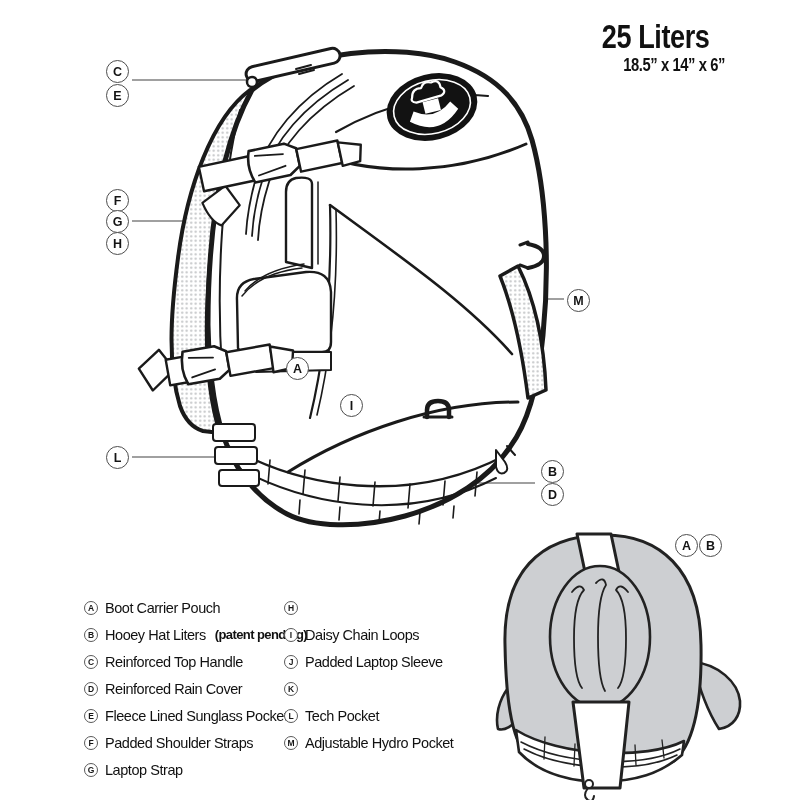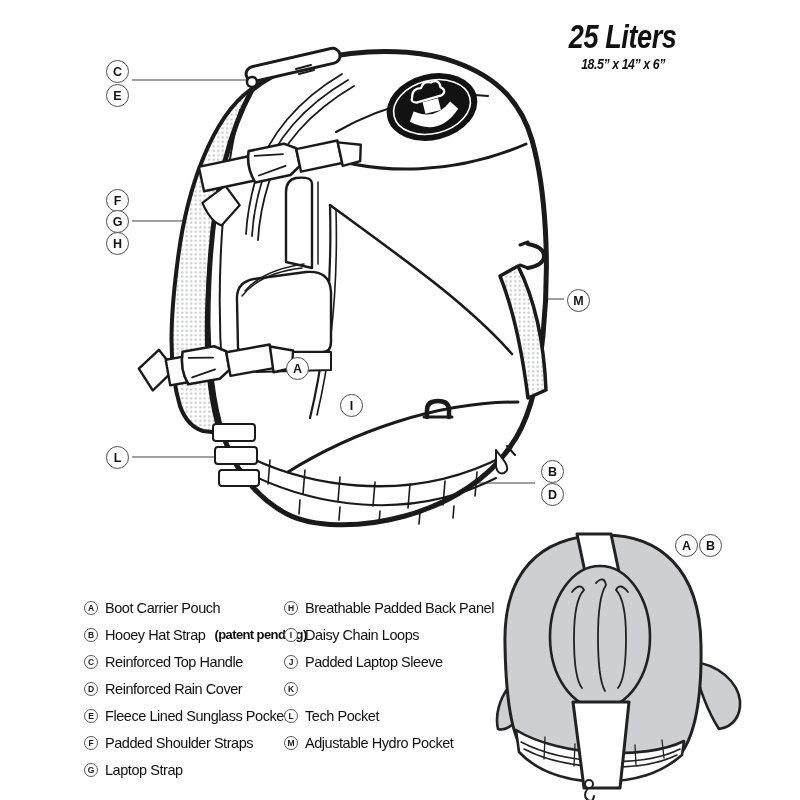--- a/index.html
+++ b/index.html
@@ -1,23 +1,23 @@
 <!DOCTYPE html>
 <html><head>
 <meta charset="utf-8">
 <style>
   html,body{margin:0;padding:0;background:#fff;}
   .page{position:relative;width:800px;height:800px;background:#fff;overflow:hidden;
         font-family:"Liberation Sans",sans-serif;color:#111;}
   .art{position:absolute;left:0;top:0;}
 
   
-  .title-block{position:absolute;left:543px;top:20px;width:160px;text-align:center;font-style:italic;}
+  .title-block{position:absolute;left:576px;top:20px;width:160px;text-align:center;}
   .title-main{font-size:33px;font-weight:bold;line-height:1.05;white-space:nowrap;}
-  .title-dims{font-size:15px;font-weight:bold;line-height:1.2;white-space:nowrap;}
+  .title-dims{font-size:18px;font-weight:bold;line-height:1.2;white-space:nowrap;text-align:right;}
   .cond{display:inline-block;transform:scaleX(0.82);letter-spacing:-0.5px;}
 
   
   .callout{position:absolute;width:23px;height:23px;border:1.6px solid #4d4d4d;border-radius:50%;
            background:#fff;display:flex;align-items:center;justify-content:center;
            font-size:12.5px;font-weight:bold;color:#141414;box-sizing:border-box;}
 
   
   .legend-col{position:absolute;display:flex;flex-direction:column;}
   .legend-row{height:27px;display:flex;align-items:center;gap:7px;}
@@ -188,21 +188,21 @@
   <div class="callout" style="left:675px;top:534px">A</div>
   <div class="callout" style="left:699px;top:534px">B</div>
 
   <div class="legend-col" style="left:84px;top:594px">
     <div class="legend-row">
       <span class="badge">A</span>
       <span class="legend-label">Boot Carrier Pouch</span>
     </div>
     <div class="legend-row">
       <span class="badge">B</span>
-      <span class="legend-label">Hooey Hat Strap</span>
+      <span class="legend-label">Hooey Hat Liters</span>
       <span class="legend-note">(patent pending)</span>
     </div>
     <div class="legend-row">
       <span class="badge">C</span>
       <span class="legend-label">Reinforced Top Handle</span>
     </div>
     <div class="legend-row">
       <span class="badge">D</span>
       <span class="legend-label">Reinforced Rain Cover</span>
     </div>
@@ -216,21 +216,20 @@
     </div>
     <div class="legend-row">
       <span class="badge">G</span>
       <span class="legend-label">Laptop Strap</span>
     </div>
   </div>
 
   <div class="legend-col" style="left:284px;top:594px">
     <div class="legend-row">
       <span class="badge">H</span>
-      <span class="legend-label">Breathable Padded Back Panel</span>
     </div>
     <div class="legend-row">
       <span class="badge">I</span>
       <span class="legend-label">Daisy Chain Loops</span>
     </div>
     <div class="legend-row">
       <span class="badge">J</span>
       <span class="legend-label">Padded Laptop Sleeve</span>
     </div>
     <div class="legend-row">

